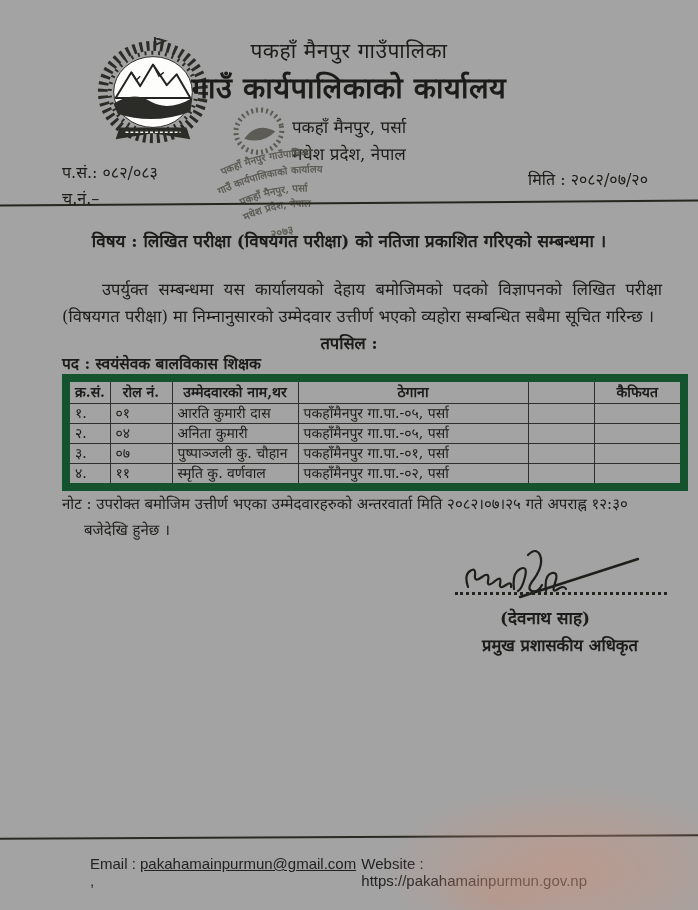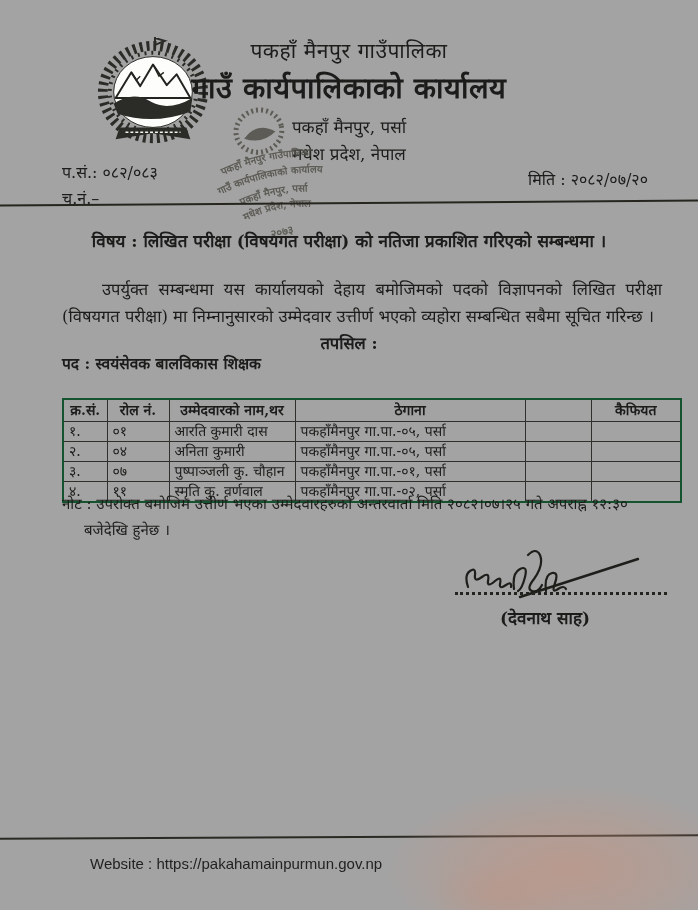--- a/index.html
+++ b/index.html
@@ -48,21 +48,21 @@
   .results{position:absolute;top:374px;left:62px;width:618px;
     border-collapse:collapse;table-layout:fixed;font-size:14px;}
   .results th,.results td{
     border:1px solid #2f2f2c;
     padding:0 5px;height:19px;line-height:19px;
     overflow:hidden;white-space:nowrap;
     font-weight:normal;
   }
   .results th{font-weight:bold;height:21px;}
   .results th.c,.results td.c{text-align:center;}
-  .results{border:2px solid #14532d;margin-top:24px;}
+  .results{border:8px solid #14532d;}
 
   
   .note{position:absolute;top:491px;left:62px;width:592px;
     font-size:15px;line-height:26px;
     padding-left:22px;text-indent:-22px;text-align:left;}
 
   
   .sig-squiggle{position:absolute;left:462px;top:545px;width:185px;height:58px;}
   .sig-dots{position:absolute;left:455px;top:592px;width:212px;
     border-bottom:3px dotted #23231f;}
@@ -218,23 +218,29 @@
 
   <svg class="sig-squiggle" viewBox="0 0 185 58" aria-hidden="true">
     <path d="M6 42 Q2 30 8 26 Q14 22 13 30 Q12 38 20 32 Q28 26 26 36 Q25 43 33 36 Q40 30 38 39 Q37 45 44 40 Q50 36 49 42
              M52 44 Q50 28 58 24 Q66 20 63 32 Q60 44 56 46
              M66 10 Q74 2 78 10 Q82 20 72 34 Q64 44 70 46 Q76 48 80 40
              M84 46 Q82 30 90 28 Q97 27 93 38 Q89 49 96 44 Q102 40 104 44" fill="none" stroke="#1e1e1b" stroke-width="2.2" stroke-linecap="round"></path>
     <path d="M58 52 L176 14" stroke="#1e1e1b" stroke-width="2.4" stroke-linecap="round"></path>
   </svg>
   <div class="sig-dots"></div>
   <div class="sig-name nep">(देवनाथ साह)</div>
+  <div class="sig-title nep">प्रमुख प्रशासकीय अधिकृत</div>
 
   <div class="rule-bottom"></div>
   <div class="footer-row">
+    <span>
+      <span>Email :</span>
+      <span class="email-link">pakahamainpurmun@gmail.com</span>
+      <span>,</span>
+    </span>
     <span>
       <span>Website :</span>
       <span>https://pakahamainpurmun.gov.np</span>
     </span>
   </div>
 
   <div class="blush2"></div>
   <div class="blush"></div>
 </div>
 

